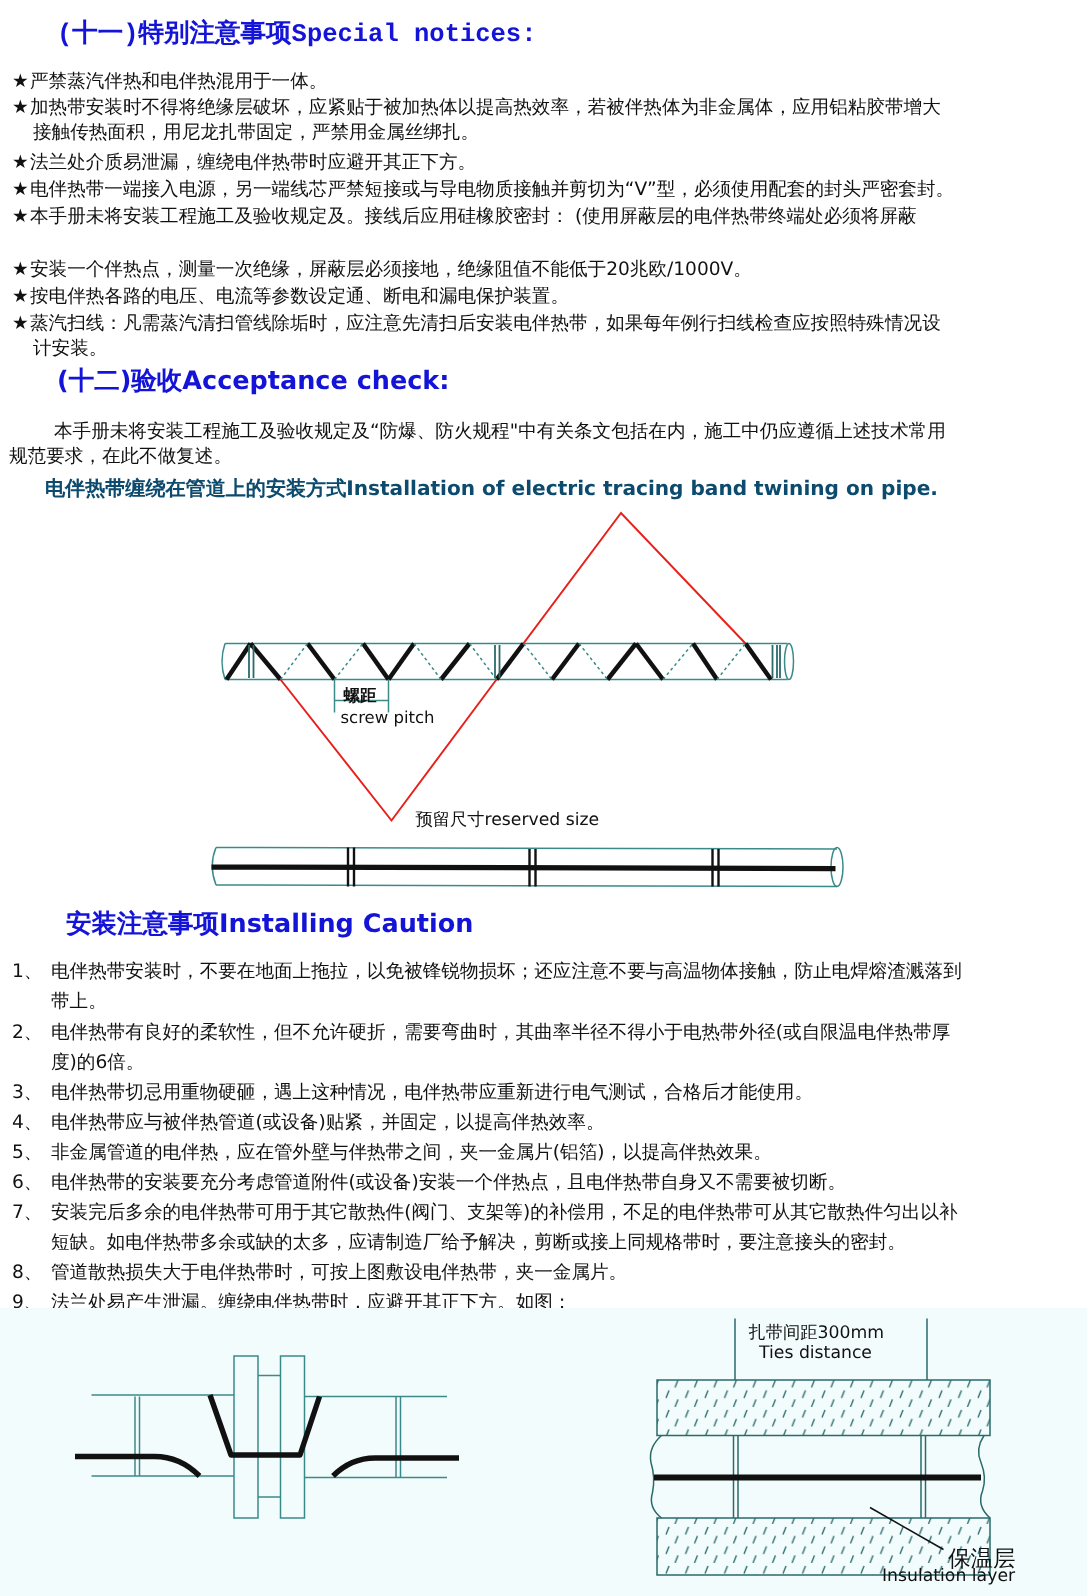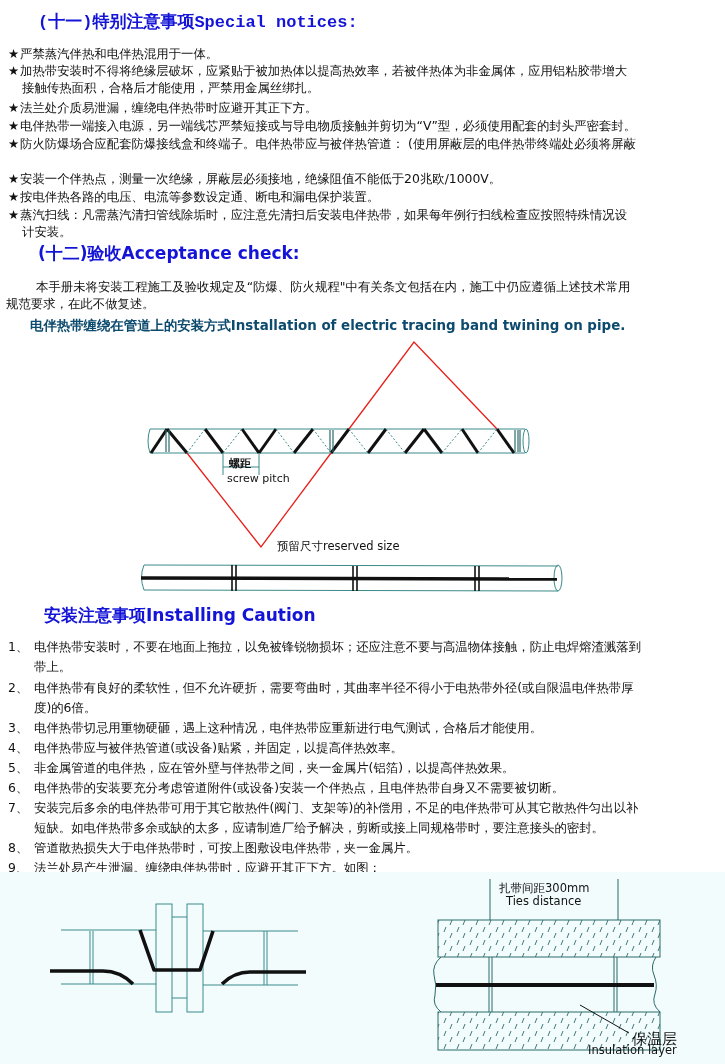--- a/index.html
+++ b/index.html
@@ -21,30 +21,30 @@
 </head>
 <body>
 
 <div class="heading" style="left:38px; top:10px;font-family:Liberation Mono, monospace;">(十一)特别注意事项Special notices:</div>
 
 <div class="notice" style="top:45px;">
   <span class="star">★</span><span>严禁蒸汽伴热和电伴热混用于一体。</span>
 </div>
 <div class="notice" style="top:63px;font-family:Liberation Serif, serif;">
   <span class="star">★</span><span>加热带安装时不得将绝缘层破坏，应紧贴于被加热体以提高热效率，若被伴热体为非金属体，应用铝粘胶带增大</span>
-  <div class="cont">接触传热面积，合格后才能使用，严禁用金属丝绑扎。</div>
+  <div class="cont">接触传热面积，用尼龙扎带固定，严禁用金属丝绑扎。</div>
 </div>
 <div class="notice" style="top:99px;">
   <span class="star">★</span><span>法兰处介质易泄漏，缠绕电伴热带时应避开其正下方。</span>
 </div>
 <div class="notice" style="top:117px;">
   <span class="star">★</span><span>电伴热带一端接入电源，另一端线芯严禁短接或与导电物质接触并剪切为“V”型，必须使用配套的封头严密套封。</span>
 </div>
 <div class="notice" style="top:135px;">
-  <span class="star">★</span><span>防火防爆场合应配套防爆接线盒和终端子。电伴热带应与被伴热管道： (使用屏蔽层的电伴热带终端处必须将屏蔽</span>
+  <span class="star">★</span><span>本手册未将安装工程施工及验收规定及。接线后应用硅橡胶密封： (使用屏蔽层的电伴热带终端处必须将屏蔽</span>
 </div>
 <div class="notice" style="top:170px;">
   <span class="star">★</span><span>安装一个伴热点，测量一次绝缘，屏蔽层必须接地，绝缘阻值不能低于20兆欧/1000V。</span>
 </div>
 <div class="notice" style="top:188px;">
   <span class="star">★</span><span>按电伴热各路的电压、电流等参数设定通、断电和漏电保护装置。</span>
 </div>
 <div class="notice" style="top:206px;">
   <span class="star">★</span><span>蒸汽扫线：凡需蒸汽清扫管线除垢时，应注意先清扫后安装电伴热带，如果每年例行扫线检查应按照特殊情况设</span>
   <div class="cont">计安装。</div>

